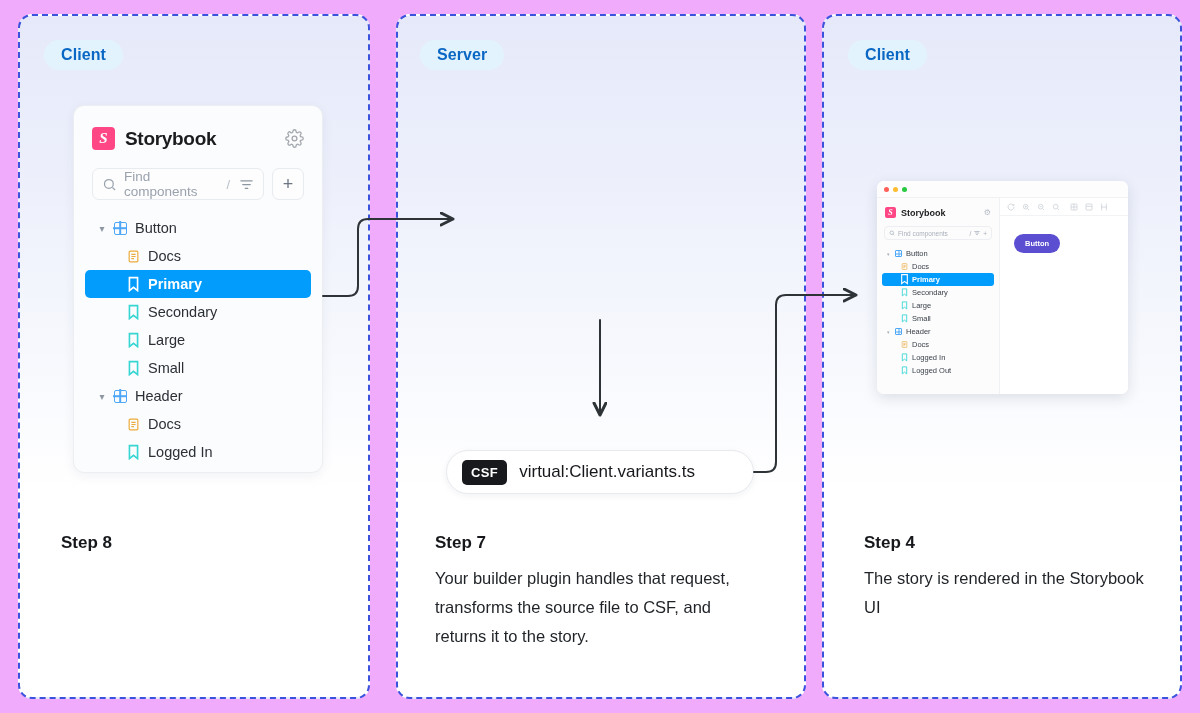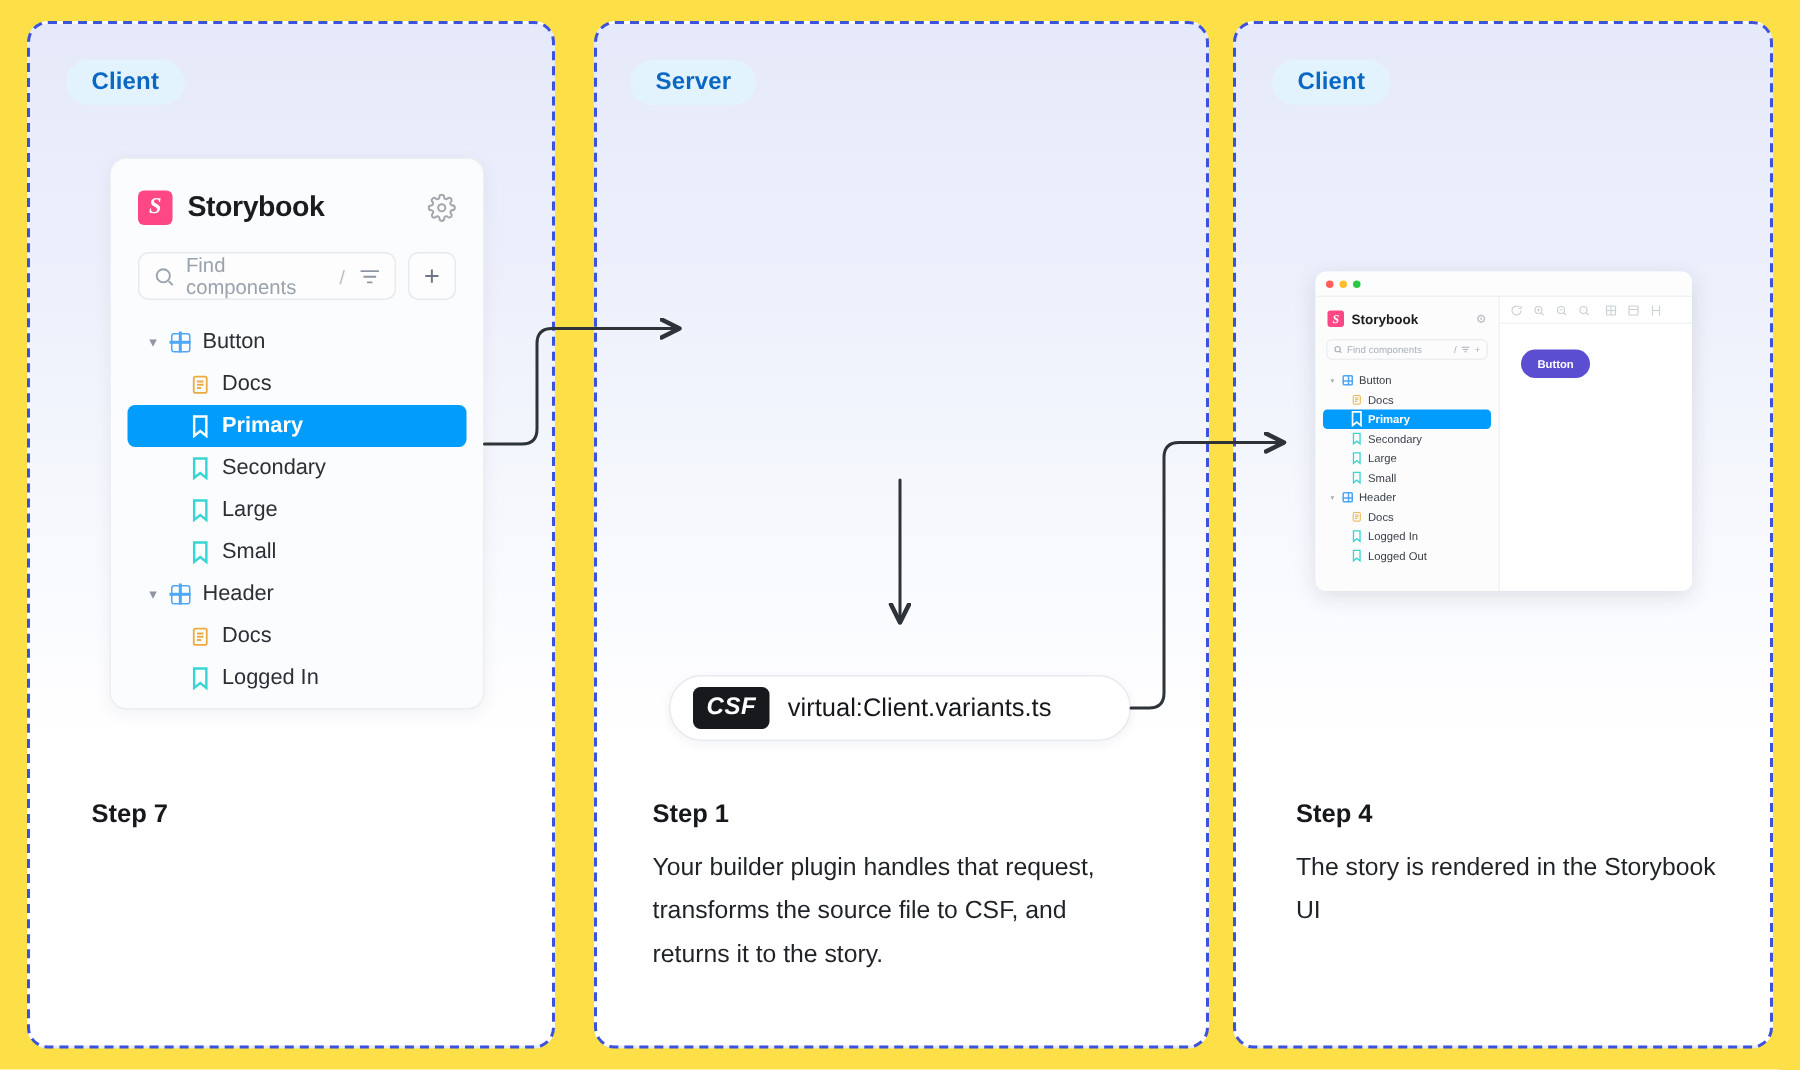--- a/index.html
+++ b/index.html
@@ -5,21 +5,21 @@
   * { box-sizing: border-box; margin: 0; padding: 0; }
   html, body {
     width: 1200px; height: 713px;
     background: #ffffff;
     font-family: "Liberation Sans", sans-serif;
     overflow: hidden;
   }
   .stage {
     position: relative;
     width: 1200px; height: 713px;
-    background: #fde047;
+    background: #f0abfc;
   }
 
   
   .lane {
     position: absolute;
     top: 14px;
     height: 685px;
     border: 2px dashed #3b52dd;
     border-radius: 14px;
     background: linear-gradient(180deg, #e6e9f9 0%, #eceffb 22%, #f5f7fd 45%, #ffffff 70%, #ffffff 100%);
@@ -181,24 +181,23 @@
     background: #ffffff;
     border: 1px solid #e8eaee;
     border-radius: 22px;
     box-shadow: 0 2px 7px rgba(25,35,70,.06);
     display: flex; align-items: center;
     padding: 0 15px;
     gap: 12px;
   }
   .csf-tag {
     background: #17191c; color: #fff;
-    font-size: 16px; font-weight: 700;
+    font-size: 13px; font-weight: 700;
     padding: 5px 9px; border-radius: 5px;
     letter-spacing: .4px;
-    font-style: italic;
   }
   .csf-path { font-size: 17px; color: #16181c; }
 
   
   .mini {
     position: absolute;
     left: 877px; top: 181px;
     width: 251px; height: 213px;
     background: #fff;
     border-radius: 7px;
@@ -576,24 +575,24 @@
     </defs>
 
     <path d="M323,296 L348,296 Q358,296 358,286 L358,229 Q358,219 368,219 L453,219" fill="none" stroke="#2e3338" stroke-width="2" stroke-linecap="round" marker-end="url(#ah)"></path>
 
     <path d="M600,320 L600,415" fill="none" stroke="#2e3338" stroke-width="2" stroke-linecap="round" marker-end="url(#ah)"></path>
 
     <path d="M754,472 L766,472 Q776,472 776,462 L776,305 Q776,295 786,295 L856,295" fill="none" stroke="#2e3338" stroke-width="2" stroke-linecap="round" marker-end="url(#ah)"></path>
   </svg>
 
   <div class="step step-1">
-    <div class="step-title">Step 7</div>
+    <div class="step-title">Step 8</div>
   </div>
   <div class="step step-2">
-    <div class="step-title">Step 1</div>
+    <div class="step-title">Step 7</div>
     <div class="step-body">Your builder plugin handles that request, transforms the source file to CSF, and returns it to the story.</div>
   </div>
   <div class="step step-3">
     <div class="step-title">Step 4</div>
     <div class="step-body">The story is rendered in the Storybook UI</div>
   </div>
 
 </div>
 
 </body></html>

